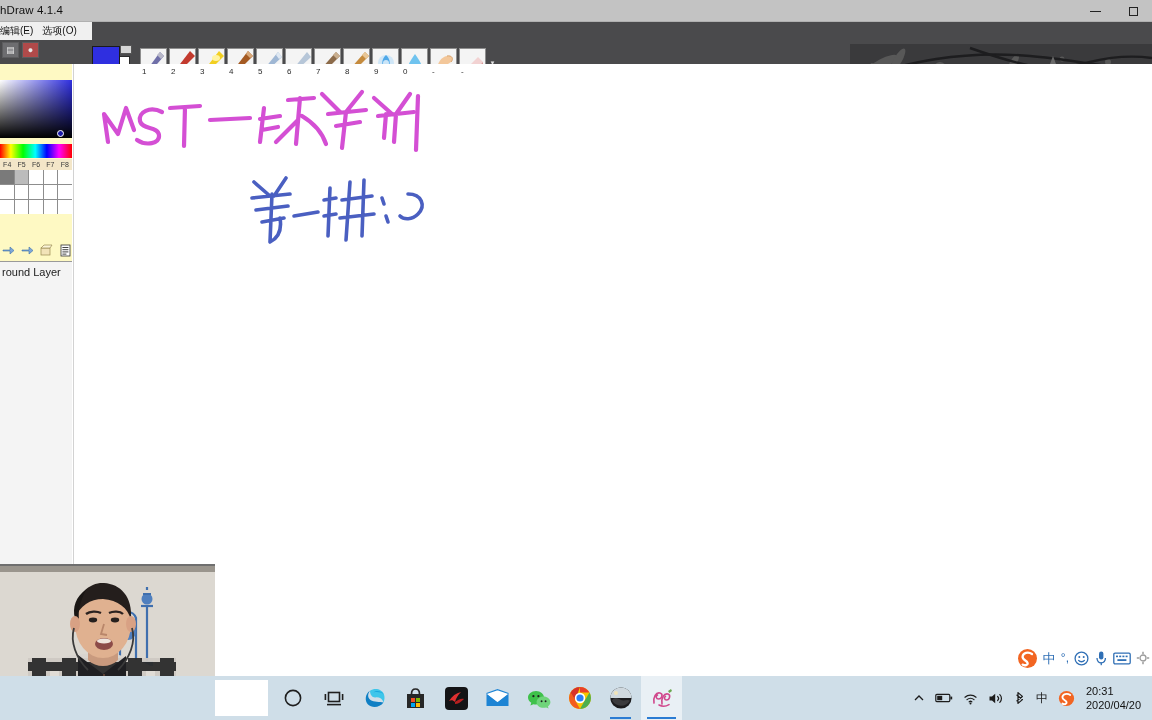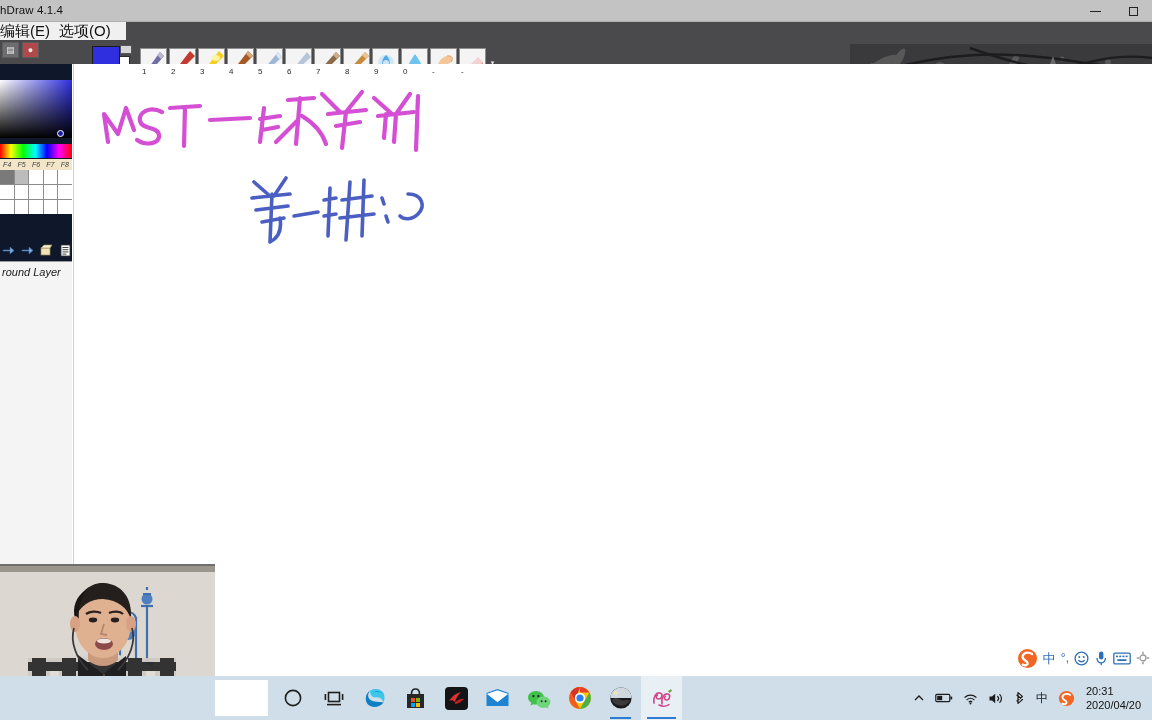--- a/index.html
+++ b/index.html
@@ -33,21 +33,21 @@
   .menustrip {
     position: absolute; left: 0; top: 22px; width: 1152px; height: 42px;
     background: #4a4a4c;
   }
   .menu-items {
     position: absolute; left: 0; top: 0; height: 18px;
     background: #f0f0f0; display: flex; align-items: center;
     padding: 0 6px 0 0; white-space: nowrap;
   }
   .menu-item {
-    font-size: 15px; color: #111; padding: 0 9px 0 0; line-height: 18px;
+    font-size: 10px; color: #111; padding: 0 9px 0 0; line-height: 18px;
   }
   .menu-tools {
     position: absolute; left: 2px; top: 20px; display: flex; gap: 3px;
   }
   .mini-btn {
     width: 17px; height: 16px; border: 1px solid #5c5c5e; background: #6d6d70;
     display: flex; align-items: center; justify-content: center;
   }
   .mini-btn.red { background: #b04a4a; }
   .mini-glyph { font-size: 9px; color: #e8e8e8; line-height: 1; }
@@ -101,22 +101,21 @@
 
   
   .banner {
     position: absolute; right: 0; top: 22px; width: 302px; height: 42px;
     overflow: hidden;
   }
 
   
   .leftdock {
     position: absolute; left: 0; top: 64px; width: 72px; height: 503px;
-    background: #0f172a;
-    font-style: italic;
+    background: #fef9c3;
   }
   .color-area {
     position: absolute; left: 0; top: 16px; width: 72px; height: 58px;
   }
   .sv-box {
     position: absolute; left: 0; top: 0; width: 72px; height: 58px;
     background:
       linear-gradient(to top, rgba(0,0,0,1), rgba(0,0,0,0)),
       linear-gradient(to right, #ffffff, rgba(255,255,255,0)),
       #2f2fe0;

